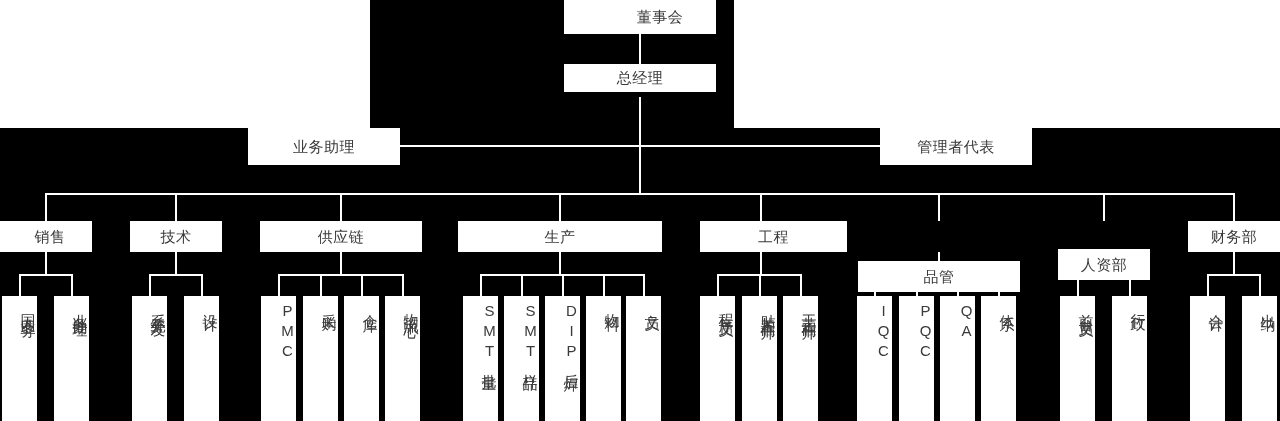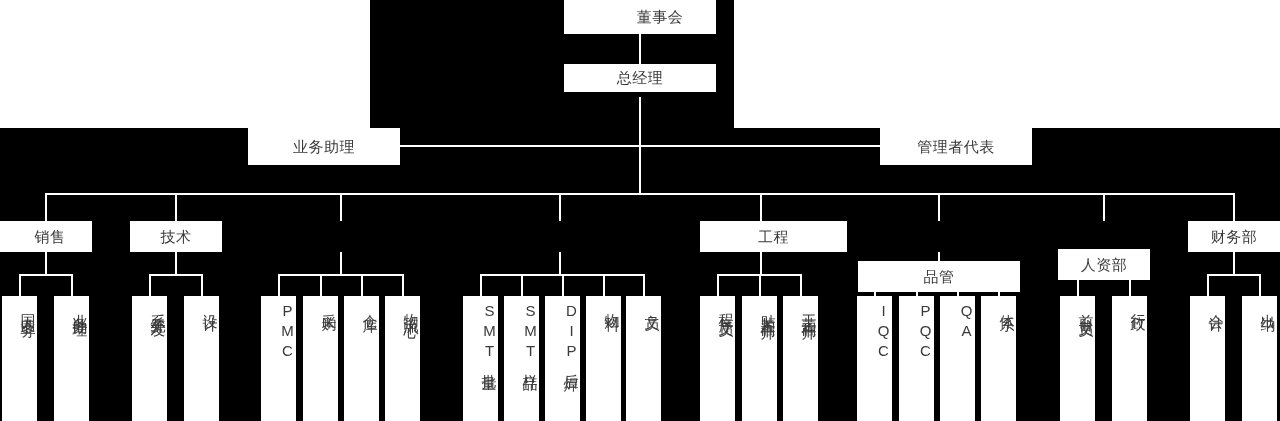--- a/index.html
+++ b/index.html
@@ -132,20 +132,22 @@
   <div class="node level-0" style="left:564px; top:0px; width:152px; height:34px;">董事会</div>
 
   <div class="node level-1" style="left:564px; top:64px; width:152px; height:28px;">总经理</div>
 
   <div class="node level-2" style="left:248px; top:128px; width:152px; height:37px;">业务助理</div>
 
   <div class="node level-2" style="left:880px; top:128px; width:152px; height:37px;">管理者代表</div>
 
   <div class="node level-2" style="left:0px; top:221px; width:92px; height:31px;padding-left:8px;">销售</div>
   <div class="node level-2" style="left:130px; top:221px; width:92px; height:31px;">技术</div>
+  <div class="node level-2" style="left:260px; top:221px; width:162px; height:31px;">供应链</div>
+  <div class="node level-2" style="left:458px; top:221px; width:204px; height:31px;">生产</div>
   <div class="node level-2" style="left:700px; top:221px; width:147px; height:31px;">工程</div>
   <div class="node level-2" style="left:858px; top:233px; width:162px; height:31px;margin-top:28px;">品管</div>
   <div class="node level-2" style="left:1058px; top:221px; width:92px; height:31px;margin-top:28px;">人资部</div>
   <div class="node level-2" style="left:1188px; top:221px; width:92px; height:31px;">财务部</div>
 
   <div class="node level-3" style="left:2px; top:296px; width:35px; height:125px;">
       <span class="vtext">国内业务</span>
     </div>
   <div class="node level-3" style="left:54px; top:296px; width:35px; height:125px;">
       <span class="vtext">业务助理</span>

